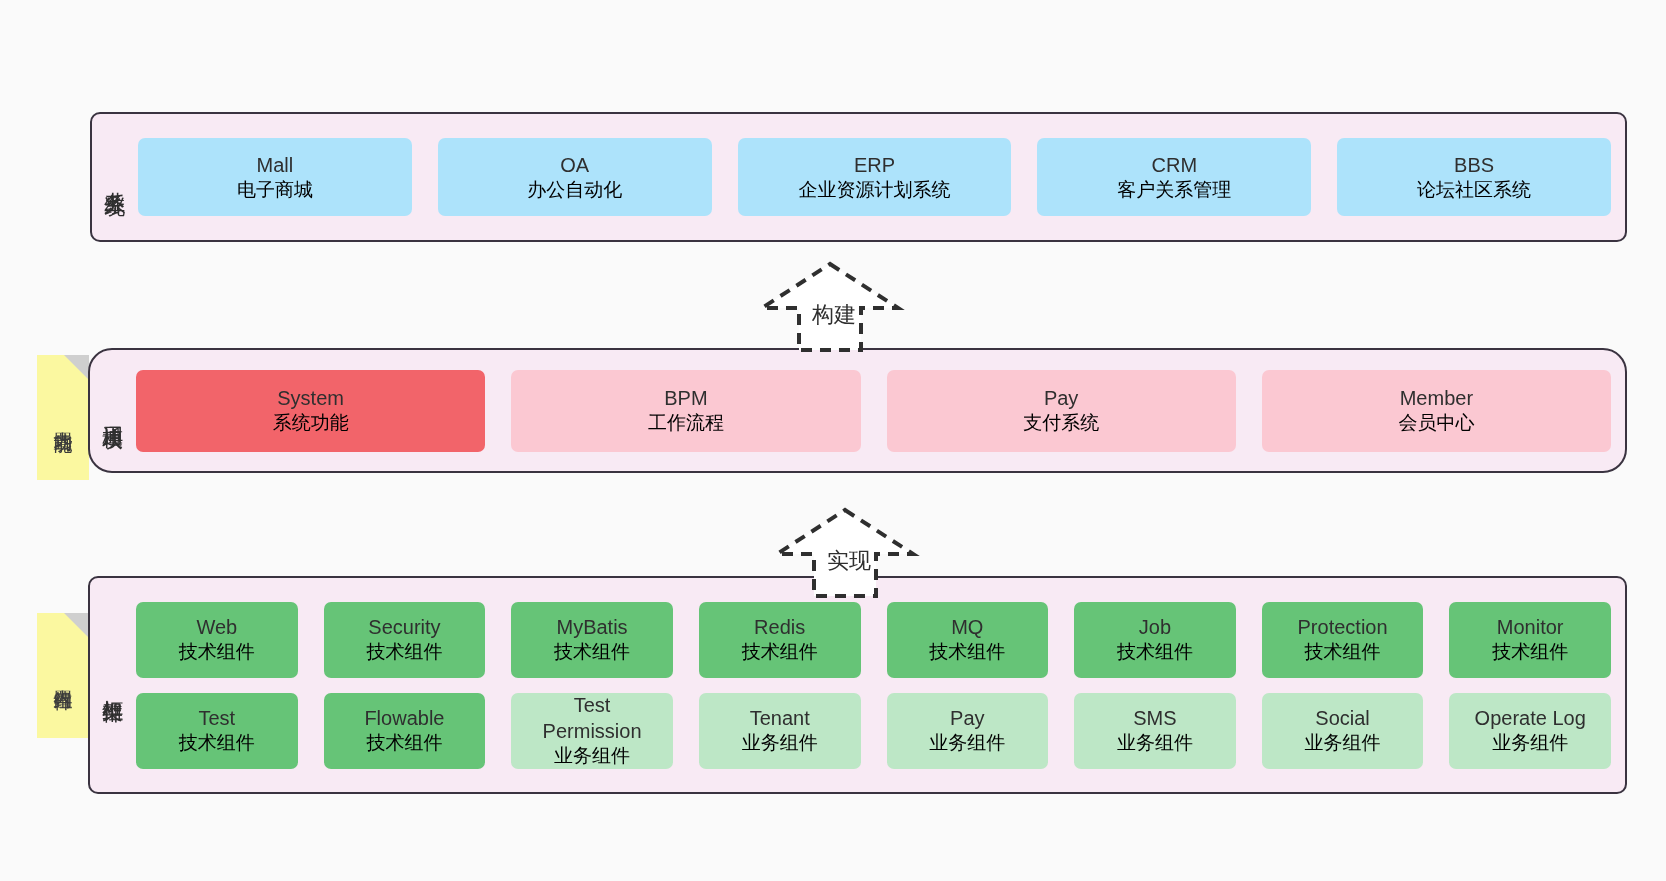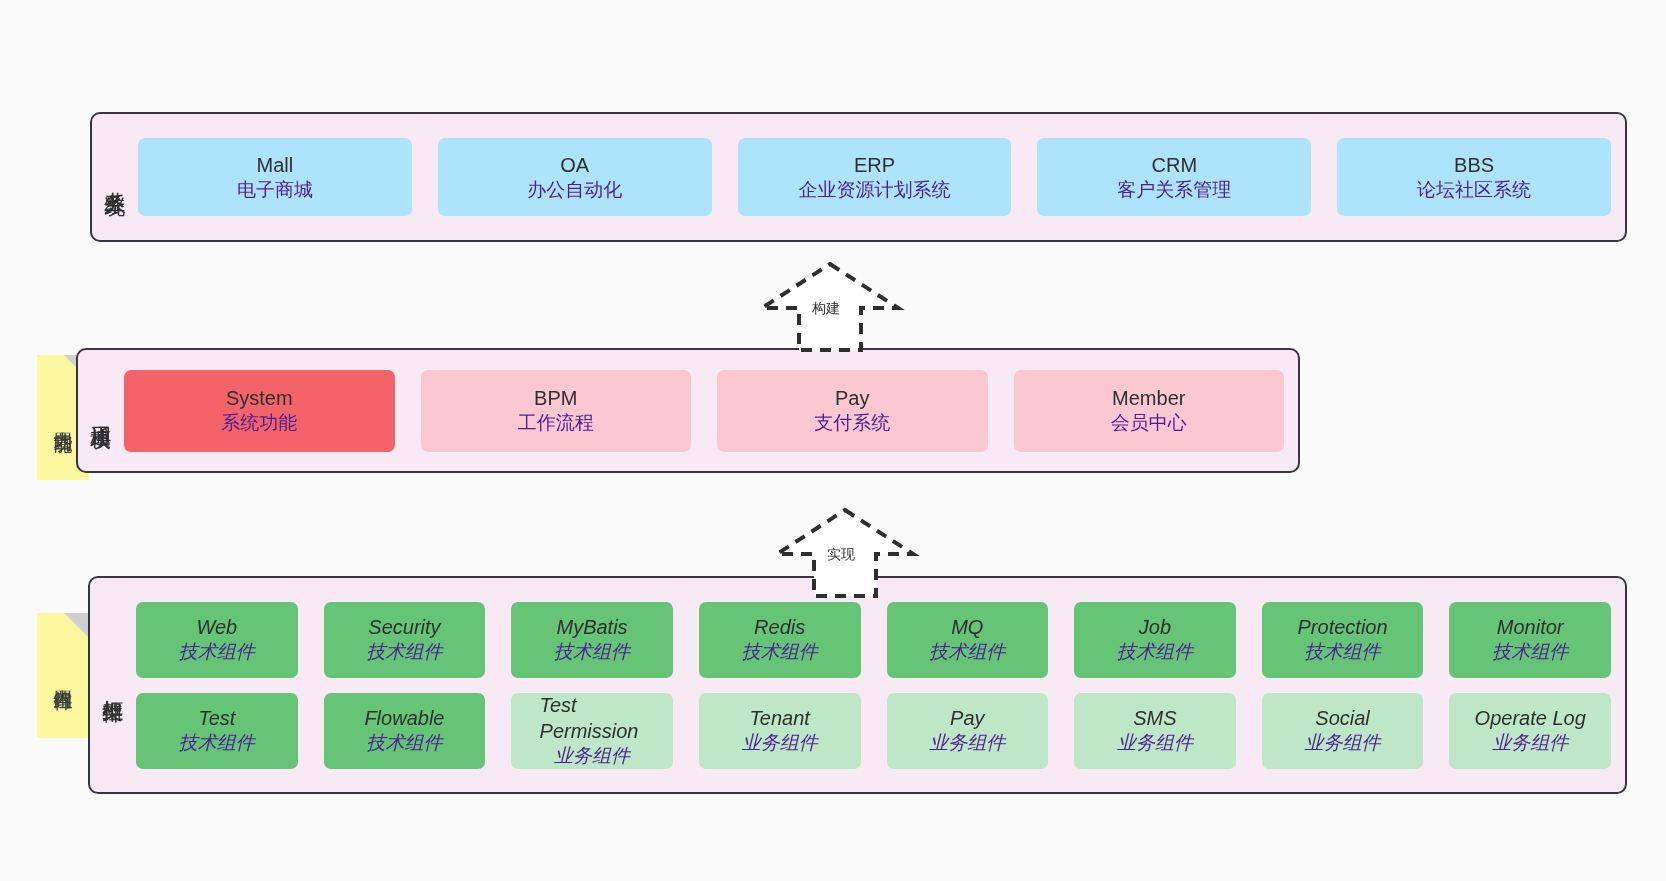--- a/index.html
+++ b/index.html
@@ -88,52 +88,52 @@
   }
 
   
   .card {
     flex: 1 1 0;
     border-radius: 7px;
     display: flex;
     flex-direction: column;
     align-items: center;
     justify-content: center;
-    text-align: left;
+    text-align: center;
     box-sizing: border-box;
     padding: 4px 6px;
   }
   .card .card-name {
     font-size: 20px;
     line-height: 1.30;
     color: #2f2f2f;
   }
   .card .card-sub {
     font-size: 19px;
     line-height: 1.30;
-    color: #4c1d95;
+    color: #000000;
   }
   .card.blue     { background: #ade3fb; }
   .card.red      { background: #f2646a; }
   .card.pink     { background: #fbc8d2; }
   .card.green    { background: #66c477; }
   .card.ltgreen  { background: #bde7c6; }
 
   .h-biz   { height: 78px; }
   .h-mod   { height: 82px; }
-  .h-comp  { height: 76px; font-style: italic; }
+  .h-comp  { height: 76px; }
 
   
   .arrow {
     position: absolute;
     z-index: 3;
   }
   .arrow-label {
     position: absolute;
-    font-size: 14px;
+    font-size: 22px;
     color: #2f2f2f;
     background: transparent;
     white-space: nowrap;
   }
 </style>
 </head>
 <body>
 
 <div class="layer" id="layer-business" style="left:90px; top:112px; width:1537px; height:130px;">
   <div class="layer-title">
@@ -170,21 +170,21 @@
     <path d="M 75 6 L 143 50 L 106 50 L 106 92 L 44 92 L 44 50 L 7 50 Z" fill="#ffffff" stroke="#2f2f2f" stroke-width="4" stroke-dasharray="11 8" stroke-linejoin="miter"></path>
   </svg>
   <div class="arrow-label" style="left:57px; top:42px;">构建</div>
 </div>
 
 <div class="sticky" style="left:37px; top:355px; width:52px; height:125px;">
   <div class="fold"></div>
   <div class="sticky-text">内置功能</div>
 </div>
 
-<div class="layer" id="layer-modules" style="left:76px; top:348px; width:1224px; height:125px;">
+<div class="layer" id="layer-modules" style="left:88px; top:348px; width:1539px; height:125px;border-radius:24px;">
   <div class="layer-title">
     <span>通用模块</span>
   </div>
   <div class="layer-body">
     <div class="row">
       <div class="card red h-mod">
         <div class="card-name">System</div>
         <div class="card-sub">系统功能</div>
       </div>
       <div class="card pink h-mod">

